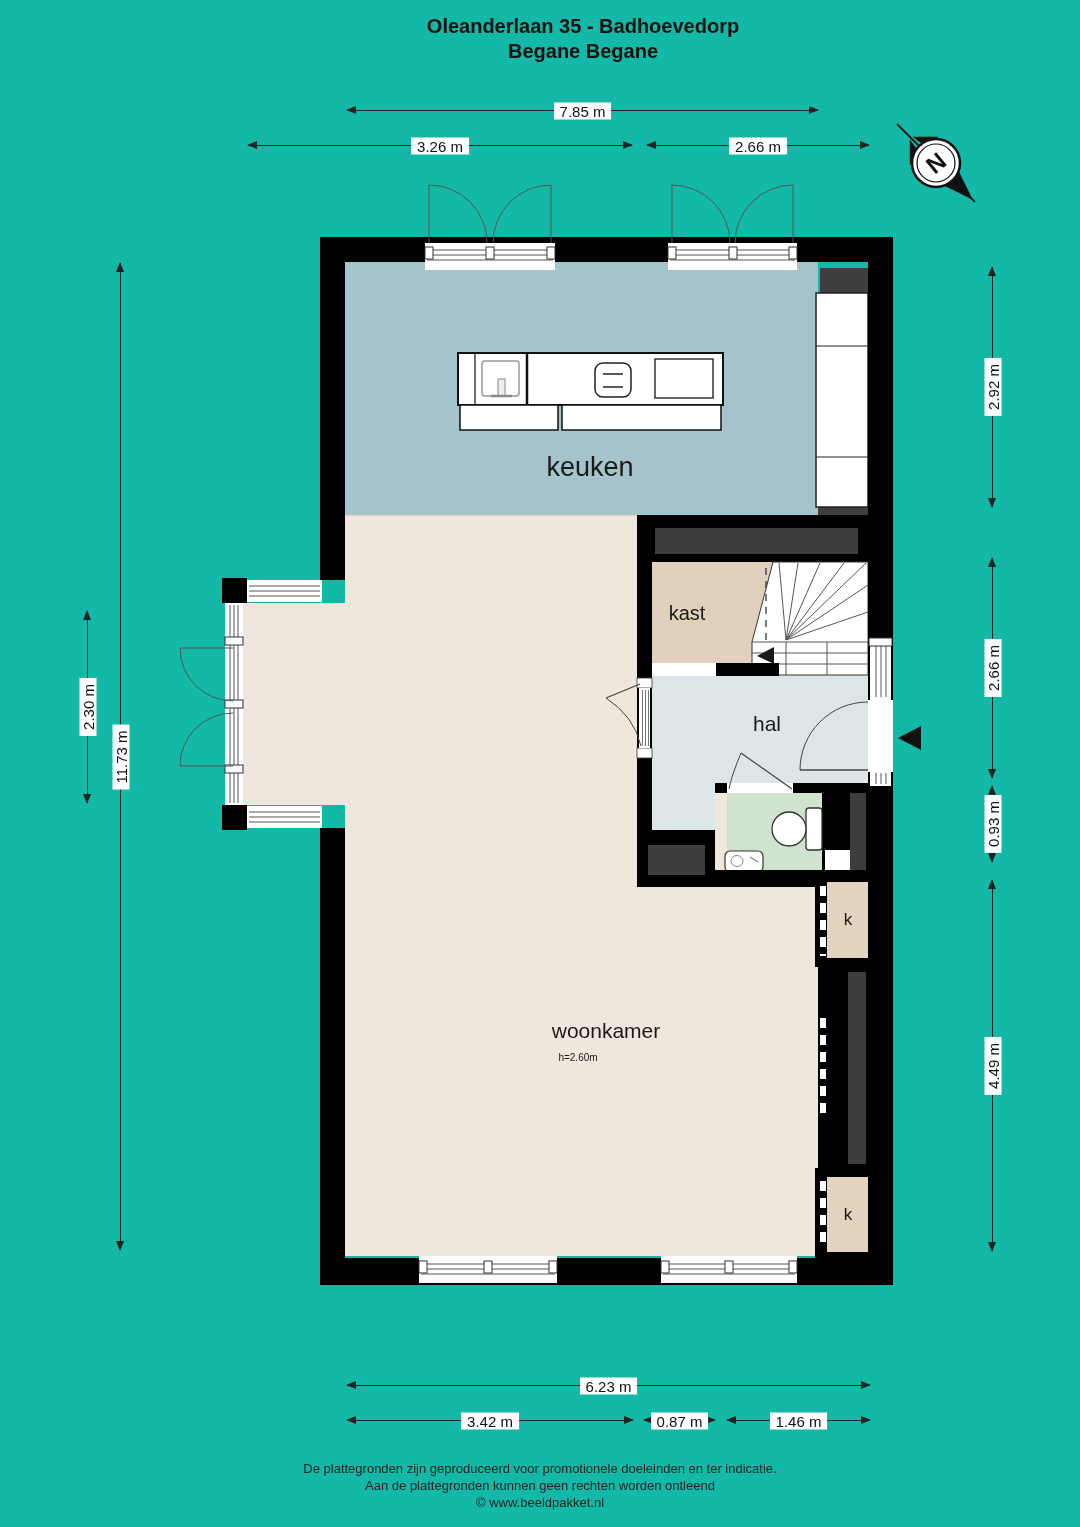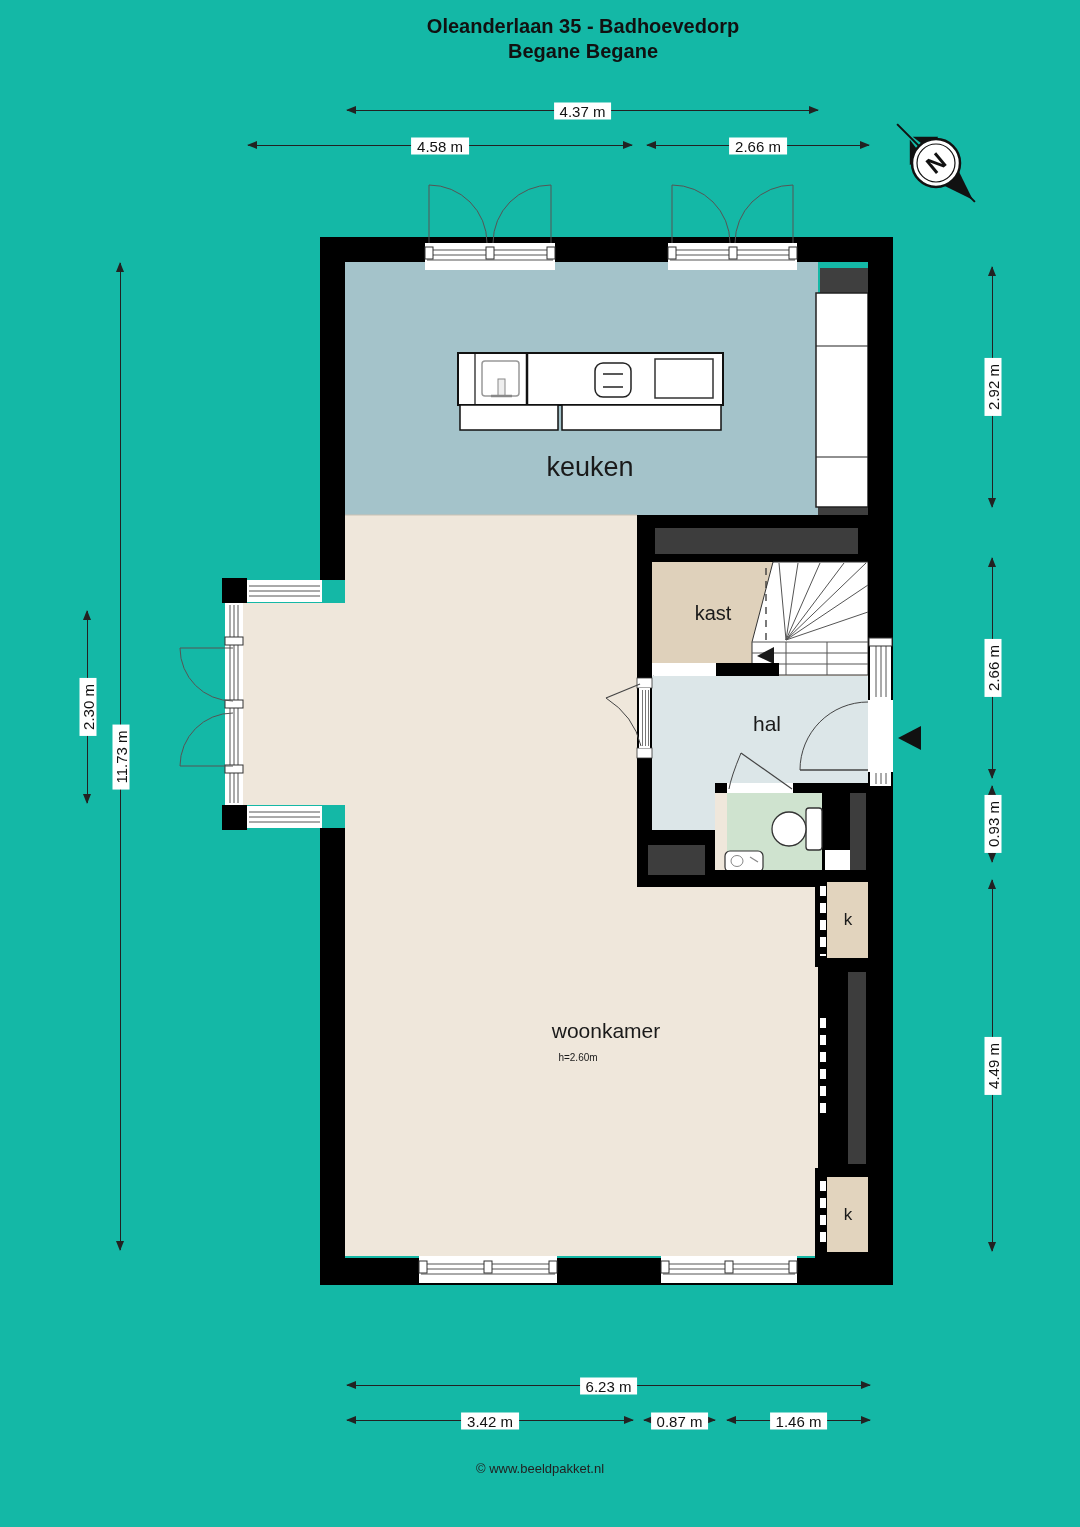--- a/index.html
+++ b/index.html
@@ -256,38 +256,38 @@
         <polygon points="-13,-5 -35,-2 -17,-20" fill="#111"></polygon>
         <polygon points="-13,5 -35,2 -17,20" fill="#111"></polygon>
         <circle cx="0" cy="0" r="24" fill="#fff" stroke="#111" stroke-width="2.5"></circle>
         <circle cx="0" cy="0" r="19" fill="none" stroke="#111" stroke-width="1.2"></circle>
       </g>
       <text x="936" y="163" transform="rotate(-40 936 163)" text-anchor="middle" dominant-baseline="central" font-family="Liberation Sans, sans-serif" font-size="24" font-weight="bold" fill="#111">N</text>
     </g>
   </svg>
 
   <div class="abs room-label" style="left:590px;top:467px;font-size:27px;">keuken</div>
-  <div class="abs room-label" style="left:713px;top:613px;font-size:20px;">kast</div>
+  <div class="abs room-label" style="left:687px;top:613px;font-size:20px;">kast</div>
   <div class="abs room-label" style="left:767px;top:724px;font-size:21px;text-align:center;">hal</div>
   <div class="abs room-label" style="left:606px;top:1031px;font-size:21px;">woonkamer</div>
   <div class="abs room-label" style="left:578px;top:1057px;font-size:10px;">h=2.60m</div>
   <div class="abs room-label" style="left:848px;top:920px;font-size:17px;">k</div>
   <div class="abs room-label" style="left:848px;top:1215px;font-size:17px;">k</div>
 
   <div class="dimh" style="left:346px;top:102px;width:473px;">
     <div class="ln"></div>
       <div class="al"></div>
       <div class="ar"></div>
-    <span class="lb">4.37 m</span>
+    <span class="lb">7.85 m</span>
   </div>
   <div class="dimh" style="left:247px;top:137px;width:386px;">
     <div class="ln"></div>
       <div class="al"></div>
       <div class="ar"></div>
-    <span class="lb">4.58 m</span>
+    <span class="lb">3.26 m</span>
   </div>
   <div class="dimh" style="left:646px;top:137px;width:224px;">
     <div class="ln"></div>
       <div class="al"></div>
       <div class="ar"></div>
     <span class="lb">2.66 m</span>
   </div>
 
   <div class="dimv" style="left:79px;top:610px;height:194px;">
     <div class="ln"></div>
@@ -346,16 +346,18 @@
     <span class="lb">0.87 m</span>
   </div>
   <div class="dimh" style="left:726px;top:1412px;width:145px;">
     <div class="ln"></div>
       <div class="al"></div>
       <div class="ar"></div>
     <span class="lb">1.46 m</span>
   </div>
 
   <div class="abs" id="footer">
+    <div>De plattegronden zijn geproduceerd voor promotionele doeleinden en ter indicatie.</div>
+    <div>Aan de plattegronden kunnen geen rechten worden ontleend</div>
     <div>© www.beeldpakket.nl</div>
   </div>
 
 </div>
 
 </body></html>

